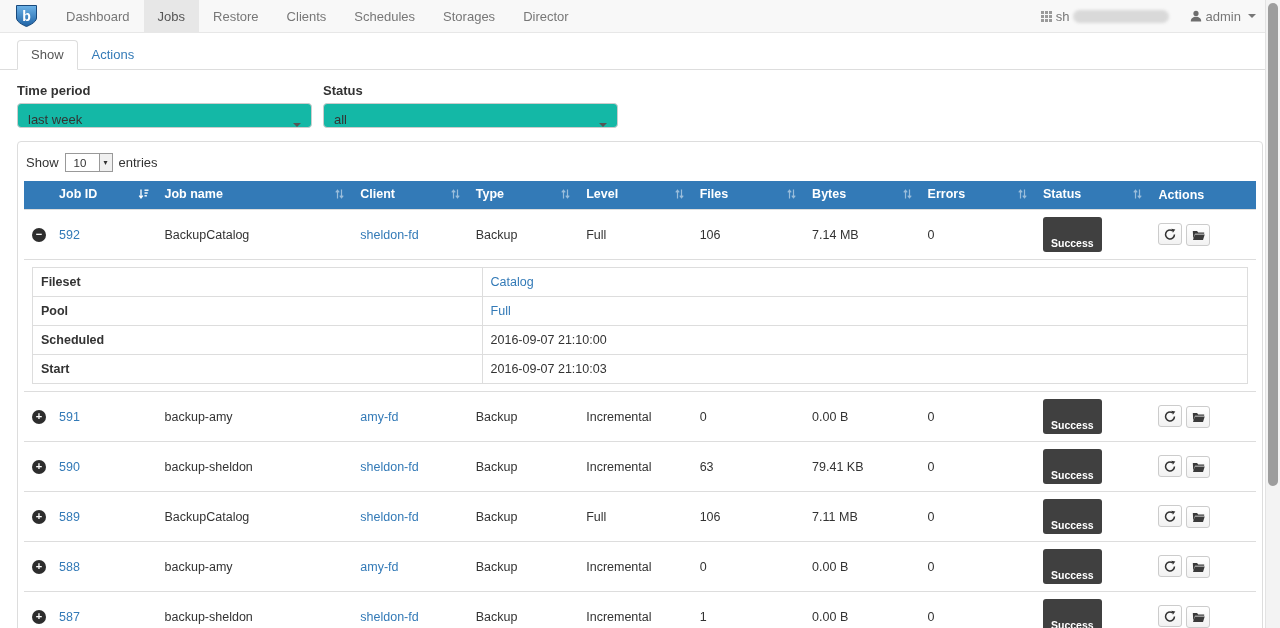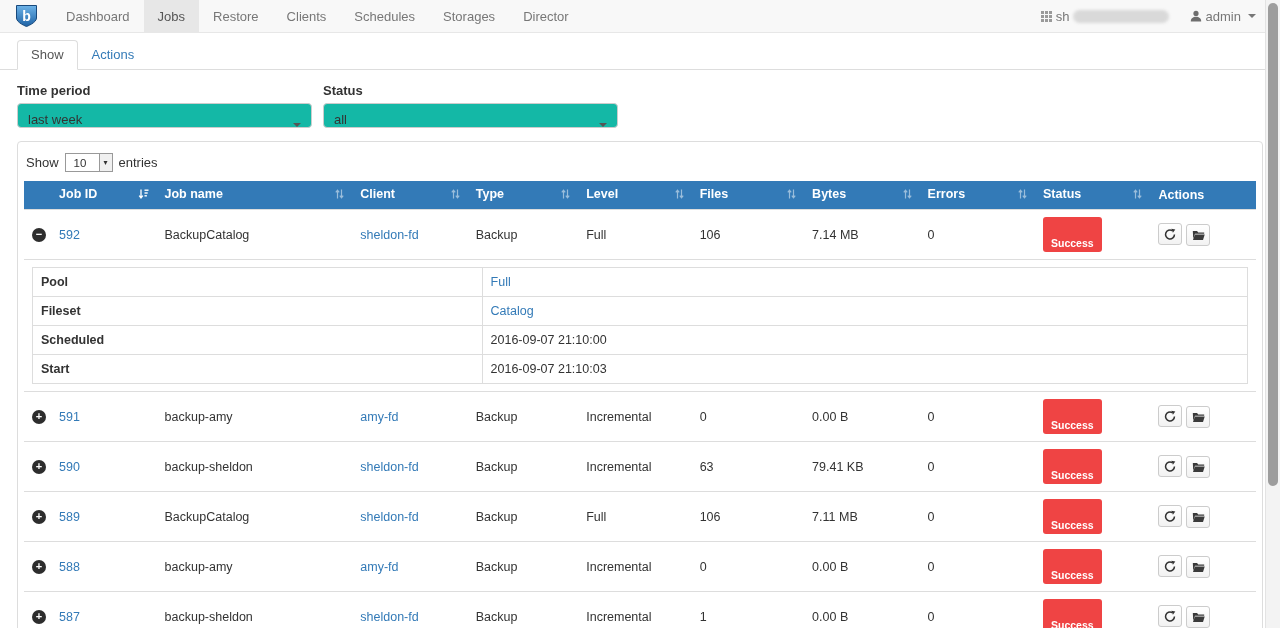--- a/index.html
+++ b/index.html
@@ -56,21 +56,21 @@
   table.jobs thead th { background:#337ab7; color:#fff; font-weight:bold; font-size:12.5px;
                         text-align:left; padding:6px 8px; }
   table.jobs tbody td { padding:7px 8px; font-size:12.5px; border-top:1px solid #ddd;
                         overflow:hidden; white-space:nowrap; }
   td.c-center { text-align:center; padding-left:2px; }
   td.c-id { padding-left:22px; }
   .lnk { color:#337ab7; text-decoration:none; cursor:pointer; }
   .expander { display:inline-flex; width:14px; height:14px; border-radius:50%; background:#2d2d2d;
               color:#fff; font-size:11px; line-height:13px; align-items:center; justify-content:center;
               font-weight:bold; cursor:pointer; }
-  .badge { display:inline-block; background:#ef4444; color:#fff; font-size:10.5px; font-weight:bold;
+  .badge { display:inline-block; background:#404040; color:#fff; font-size:10.5px; font-weight:bold;
            padding:20px 8px 3px; border-radius:3px;text-align:center; }
   .act-btn { display:inline-flex; width:24px; height:22px; border:1px solid #ccc; border-radius:3px;
              background:linear-gradient(#ffffff,#f2f2f2); align-items:center; justify-content:center;
              cursor:pointer; margin-right:4px; }
   .sort-icon { float:right; margin-top:1px; }
   
   tr.detail-row > td { padding:6px 2px 18px 15px; }
   table.detail-table { width:100%; border-collapse:collapse; border:1px solid #ddd; }
   table.detail-table td { border:1px solid #ddd; padding:5px 8px; font-size:12.5px; }
   td.detail-label { font-weight:bold; width:37%; }
@@ -269,26 +269,26 @@
                     <path d="M0.8 1 h4.6 l1.3 1.8 h6.5 v1.4 h-10 L1.2 9.5 Z" fill="#3a3a3a"></path>
                     <path d="M3 5 h10.8 l-1.9 6 H1 Z" fill="#3a3a3a"></path>
                   </svg>
                 </span></td>
             </tr>
             <tr class="detail-row">
               <td colspan="11">
                 <table class="detail-table">
                   <tbody>
                     <tr>
+                      <td class="detail-label">Fileset</td>
+                      <td><a class="lnk">Catalog</a></td>
+                    </tr>
+                    <tr>
                       <td class="detail-label">Pool</td>
                       <td><a class="lnk">Full</a></td>
-                    </tr>
-                    <tr>
-                      <td class="detail-label">Fileset</td>
-                      <td><a class="lnk">Catalog</a></td>
                     </tr>
                     <tr>
                       <td class="detail-label">Scheduled</td>
                       <td><span>2016-09-07 21:10:00</span></td>
                     </tr>
                     <tr>
                       <td class="detail-label">Start</td>
                       <td><span>2016-09-07 21:10:03</span></td>
                     </tr>
                   </tbody>

